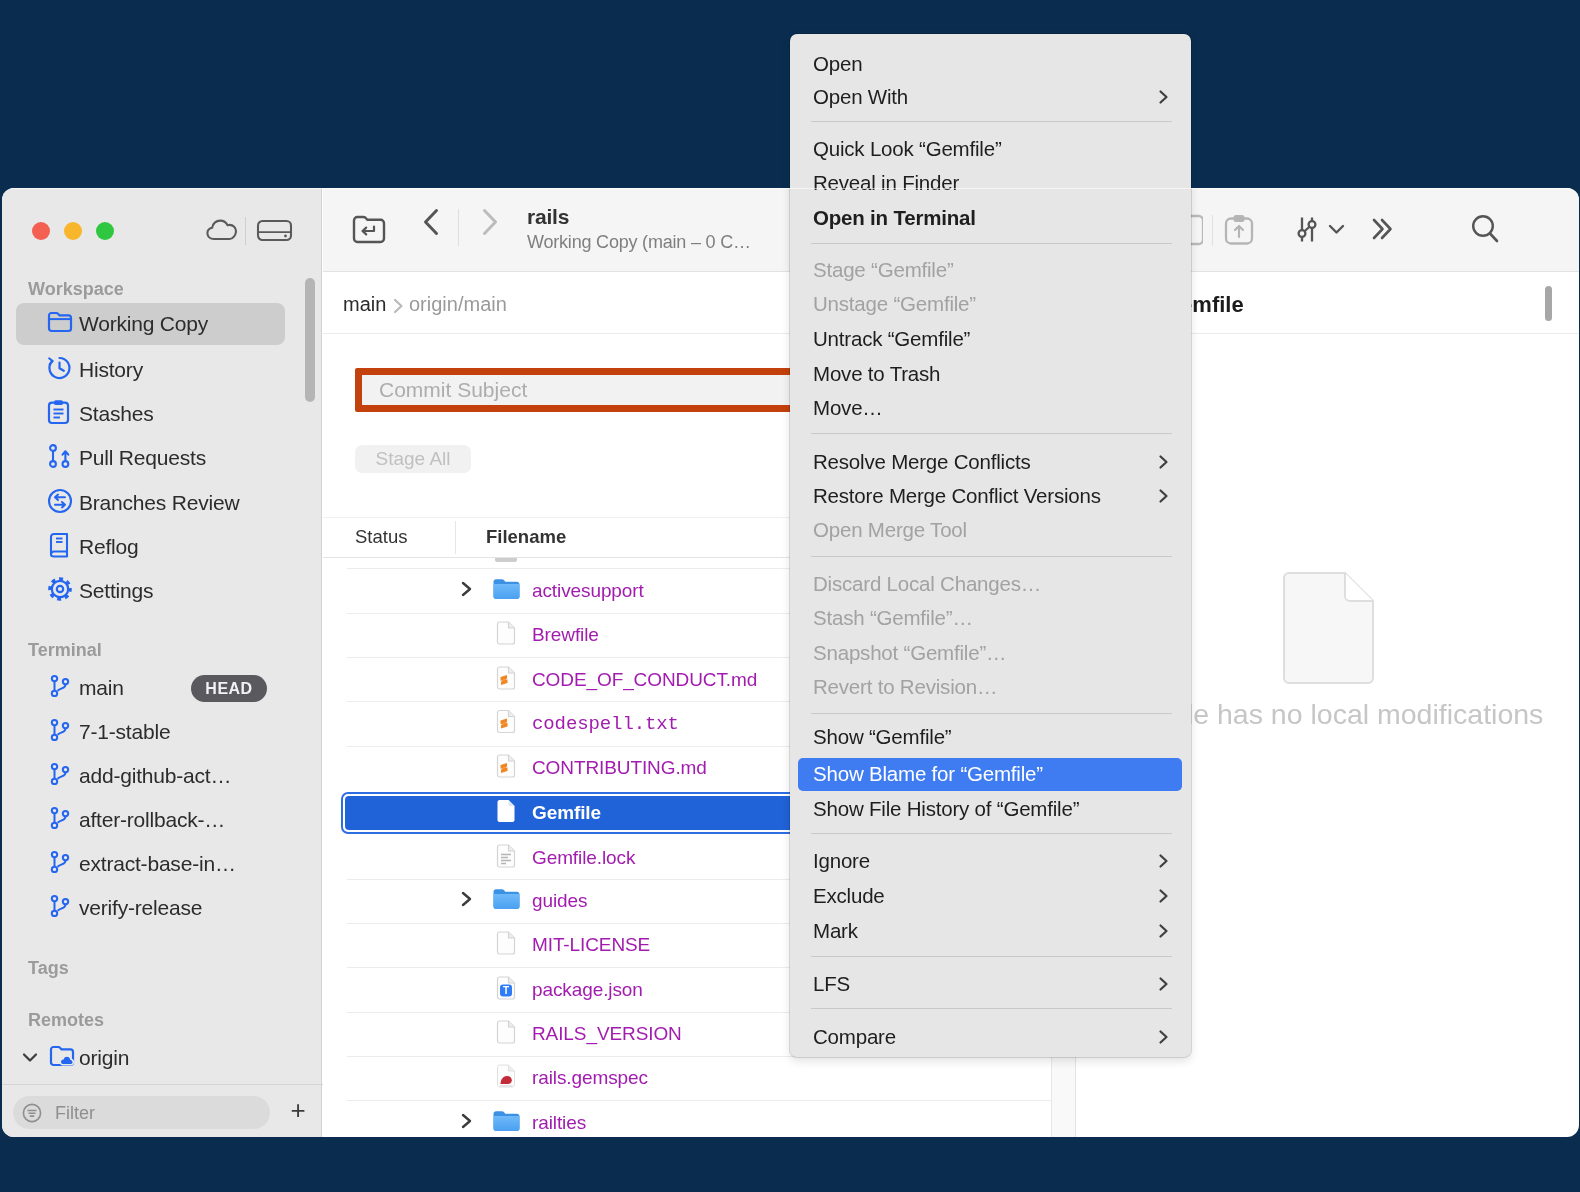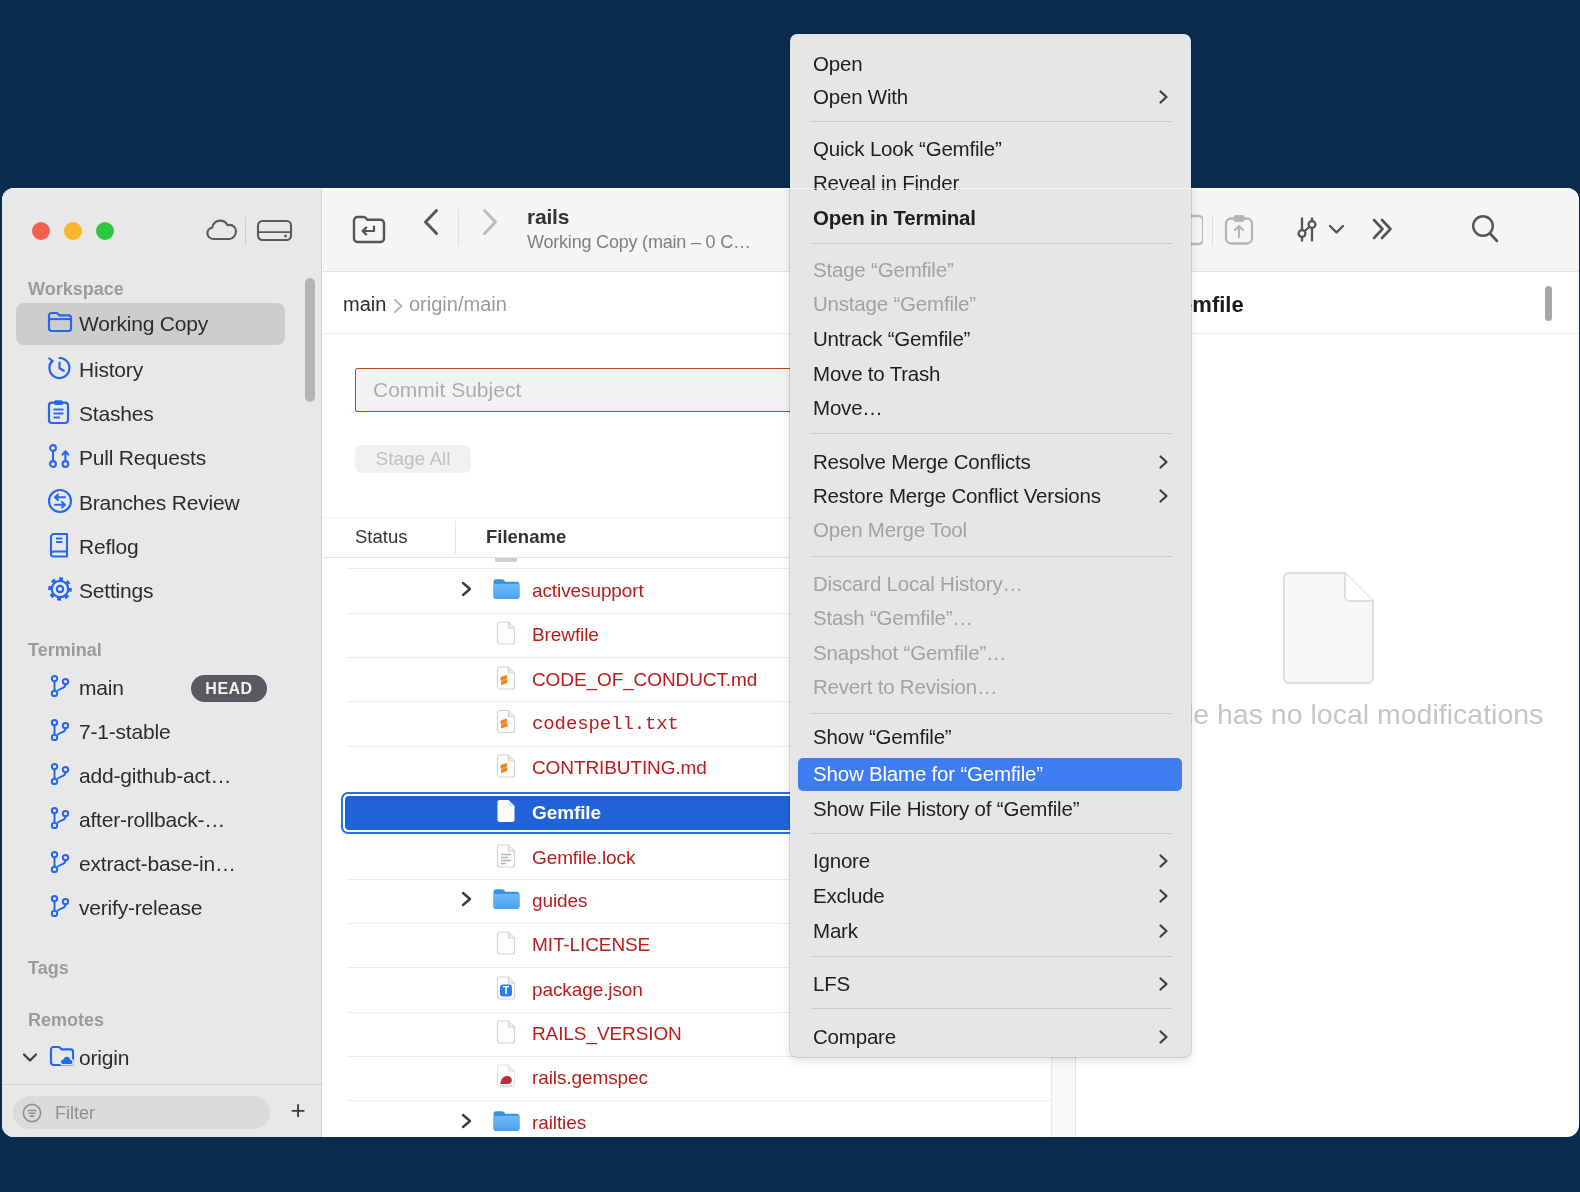--- a/index.html
+++ b/index.html
@@ -26,31 +26,31 @@
 
   
   #toolbar { position:absolute; left:321px; top:0; width:1256px; height:84px; background:#f5f5f6; border-bottom:1px solid #e2e2e2; }
   #tb-title { position:absolute; left:204px; top:17px; font-size:21px; font-weight:bold; color:#333; letter-spacing:-0.2px; }
   #tb-sub { position:absolute; left:204px; top:44px; font-size:18px; color:#7f7f7f; letter-spacing:-0.2px; }
 
   
   #crumb { position:absolute; left:321px; top:84px; width:752px; height:62px; background:#fff; border-bottom:1px solid #ebebeb; font-size:20px; }
   #coldiv { position:absolute; left:1073px; top:84px; width:1px; height:865px; background:#e3e3e3; }
   #centercol { position:absolute; left:321px; top:147px; width:728px; height:802px; background:#fff; }
-  #commitbox { position:absolute; left:32px; top:33px; width:697px; height:44px; background:#f2f2f2; border:1px solid #c2410c; border-radius:2px; }
+  #commitbox { position:absolute; left:32px; top:33px; width:697px; height:44px; background:#f2f2f2; border:7px solid #c2410c; border-radius:2px; }
   #commitbox span { position:absolute; left:17px; top:50%; transform:translateY(-50%); color:#adadad; font-size:21px; }
   #stageall { position:absolute; left:32px; top:110px; width:116px; height:28px; background:#f1f1f1; border-radius:7px; color:#c0c0c0; font-size:19px; text-align:center; line-height:28px; }
   .hdrlbl { position:absolute; font-size:18.5px; color:#333; }
   #listhdr-line { position:absolute; left:0px; top:222px; width:728px; height:1px; background:#e4e4e4; }
   #listhdr-top { position:absolute; left:0px; top:182px; width:728px; height:1px; background:#f0f0f0; }
   #hdrdiv { position:absolute; left:132px; top:186px; width:1px; height:33px; background:#e6e6e6; }
   .frow { position:absolute; left:0; width:750px; height:44px; }
   .frow .chev { position:absolute; left:137px; top:50%; transform:translateY(-50%); }
   .frow .fic { position:absolute; left:173px; top:50%; transform:translateY(-50%); }
-  .frow .flb { position:absolute; left:209px; top:50%; transform:translateY(-50%); font-size:19px; color:#b91c1c; letter-spacing:-0.1px; white-space:nowrap; }
+  .frow .flb { position:absolute; left:209px; top:50%; transform:translateY(-50%); font-size:19px; color:#a21caf; letter-spacing:-0.1px; white-space:nowrap; }
   .fsep { position:absolute; left:24px; width:704px; height:1px; background:#ececec; }
   #gemsel { position:absolute; left:18px; top:457px; width:708px; height:42px; border:2px solid #2e6ee2; border-radius:7px; background:#fff; }
   #gemsel .fill { position:absolute; left:2px; top:2px; width:700px; height:34px; border-radius:4px; background:#2062d8; }
 
   
   #rightrow { position:absolute; left:1074px; top:84px; width:503px; height:62px; background:#fff; border-bottom:1px solid #ebebeb; }
   #rtitle { position:absolute; left:87px; top:20px; font-size:22px; font-weight:bold; color:#1c1c1c; }
   #rscroll { position:absolute; left:469px; top:14px; width:7px; height:35px; border-radius:3.5px; background:#a7a7a7; }
   #emptytext { position:absolute; left:1079px; top:510px; width:497px; text-align:center; font-size:28.5px; color:#c6c6c6; letter-spacing:0px; }
 
@@ -488,21 +488,21 @@
     <div class="mi" style="top:427.9px;">Resolve Merge Conflicts</div>
       <svg class="mchev" style="top:427.9px;" width="11" height="16" viewBox="0 0 11 16">
         <path d="M2.5 2.5 L8.5 8 L2.5 13.5" fill="none" stroke="#3e3e3e" stroke-width="2.2" stroke-linecap="round" stroke-linejoin="round"></path>
       </svg>
     <div class="mi" style="top:462.3px;">Restore Merge Conflict Versions</div>
       <svg class="mchev" style="top:462.3px;" width="11" height="16" viewBox="0 0 11 16">
         <path d="M2.5 2.5 L8.5 8 L2.5 13.5" fill="none" stroke="#3e3e3e" stroke-width="2.2" stroke-linecap="round" stroke-linejoin="round"></path>
       </svg>
     <div class="mi dis" style="top:496.4px;">Open Merge Tool</div>
     <div class="msep" style="top:522px;"></div>
-    <div class="mi dis" style="top:549.7px;">Discard Local History…</div>
+    <div class="mi dis" style="top:549.7px;">Discard Local Changes…</div>
     <div class="mi dis" style="top:584.2px;">Stash “Gemfile”…</div>
     <div class="mi dis" style="top:618.6px;">Snapshot “Gemfile”…</div>
     <div class="mi dis" style="top:652.7px;">Revert to Revision…</div>
     <div class="msep" style="top:679.1px;"></div>
     <div class="mi" style="top:703.1px;">Show “Gemfile”</div>
     <div id="mhl"></div>
     <div class="mi hl" style="top:740.4px;">Show Blame for “Gemfile”</div>
     <div class="mi" style="top:774.6px;">Show File History of “Gemfile”</div>
     <div class="msep" style="top:798.5px;"></div>
     <div class="mi" style="top:826.5px;">Ignore</div>

